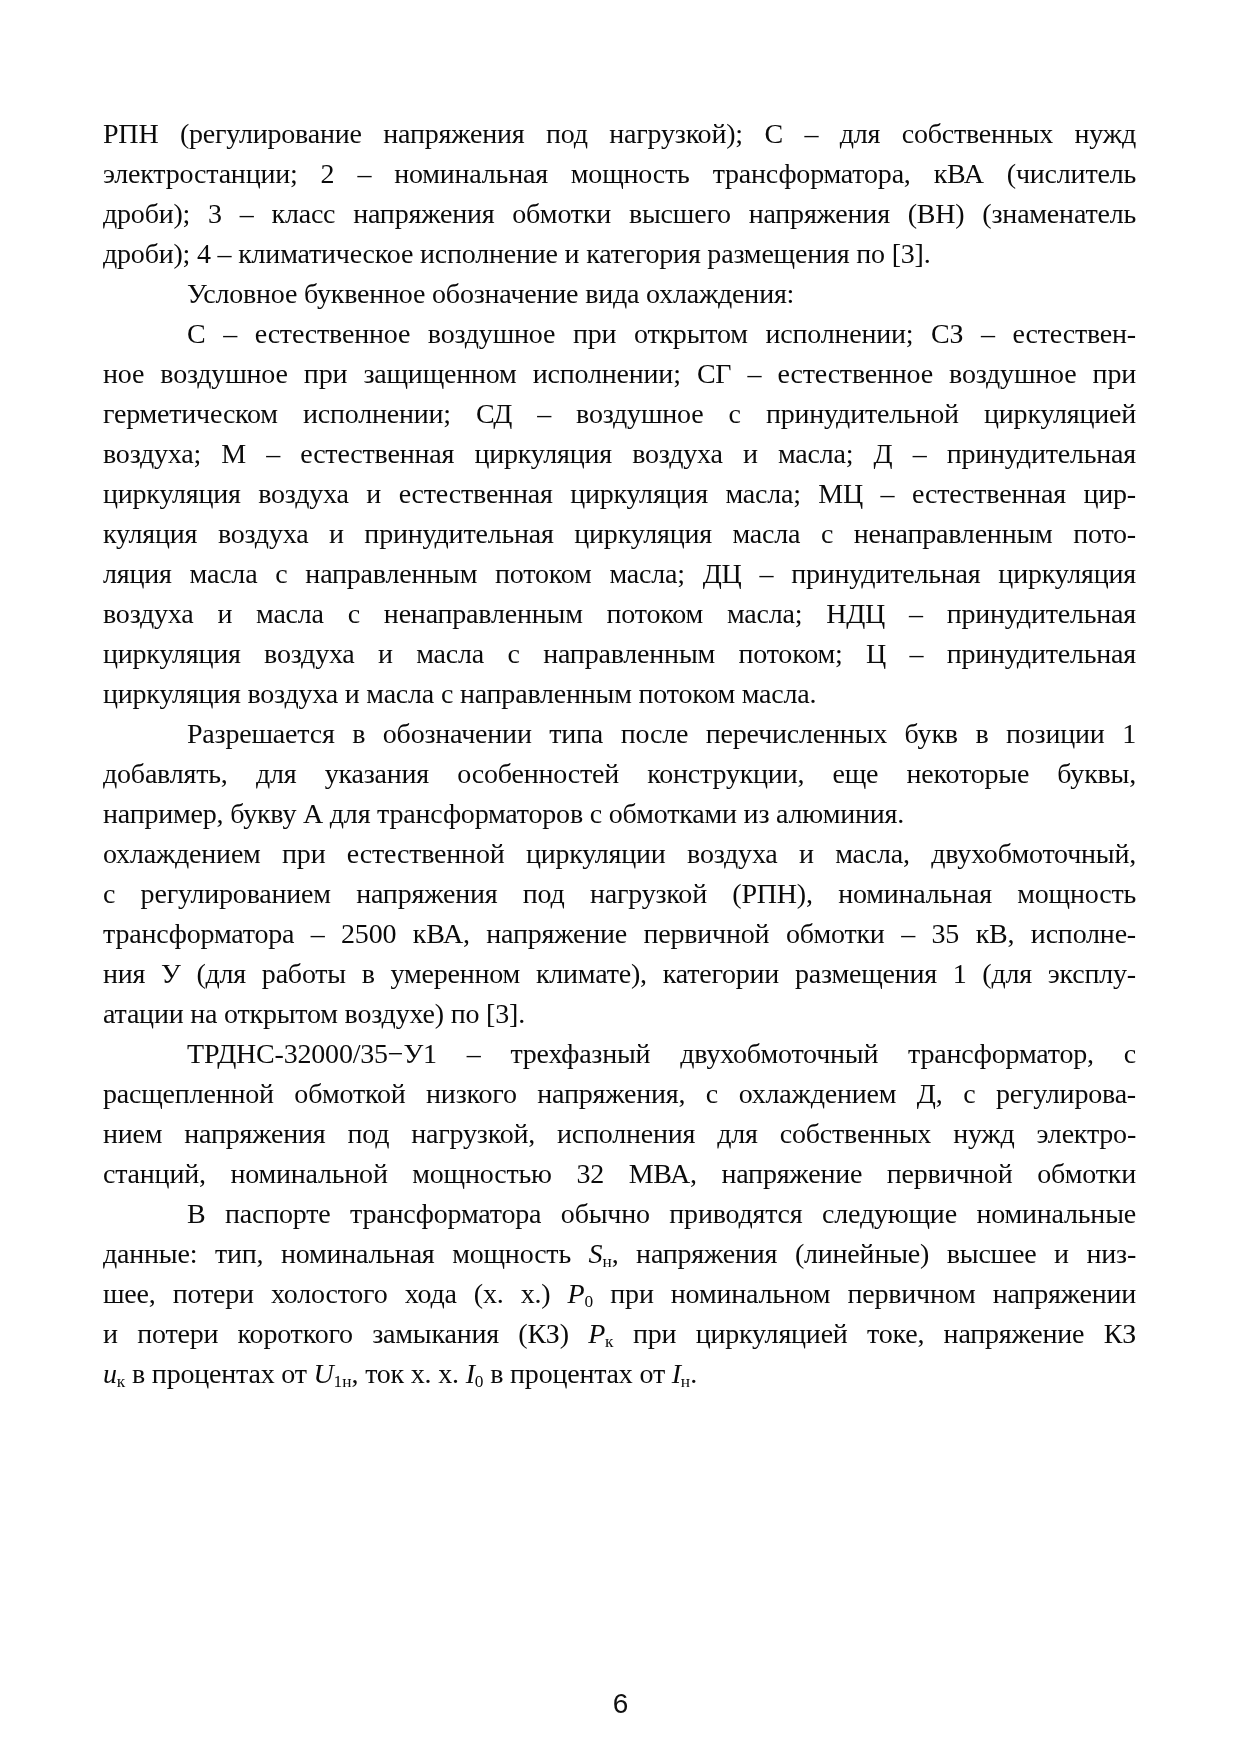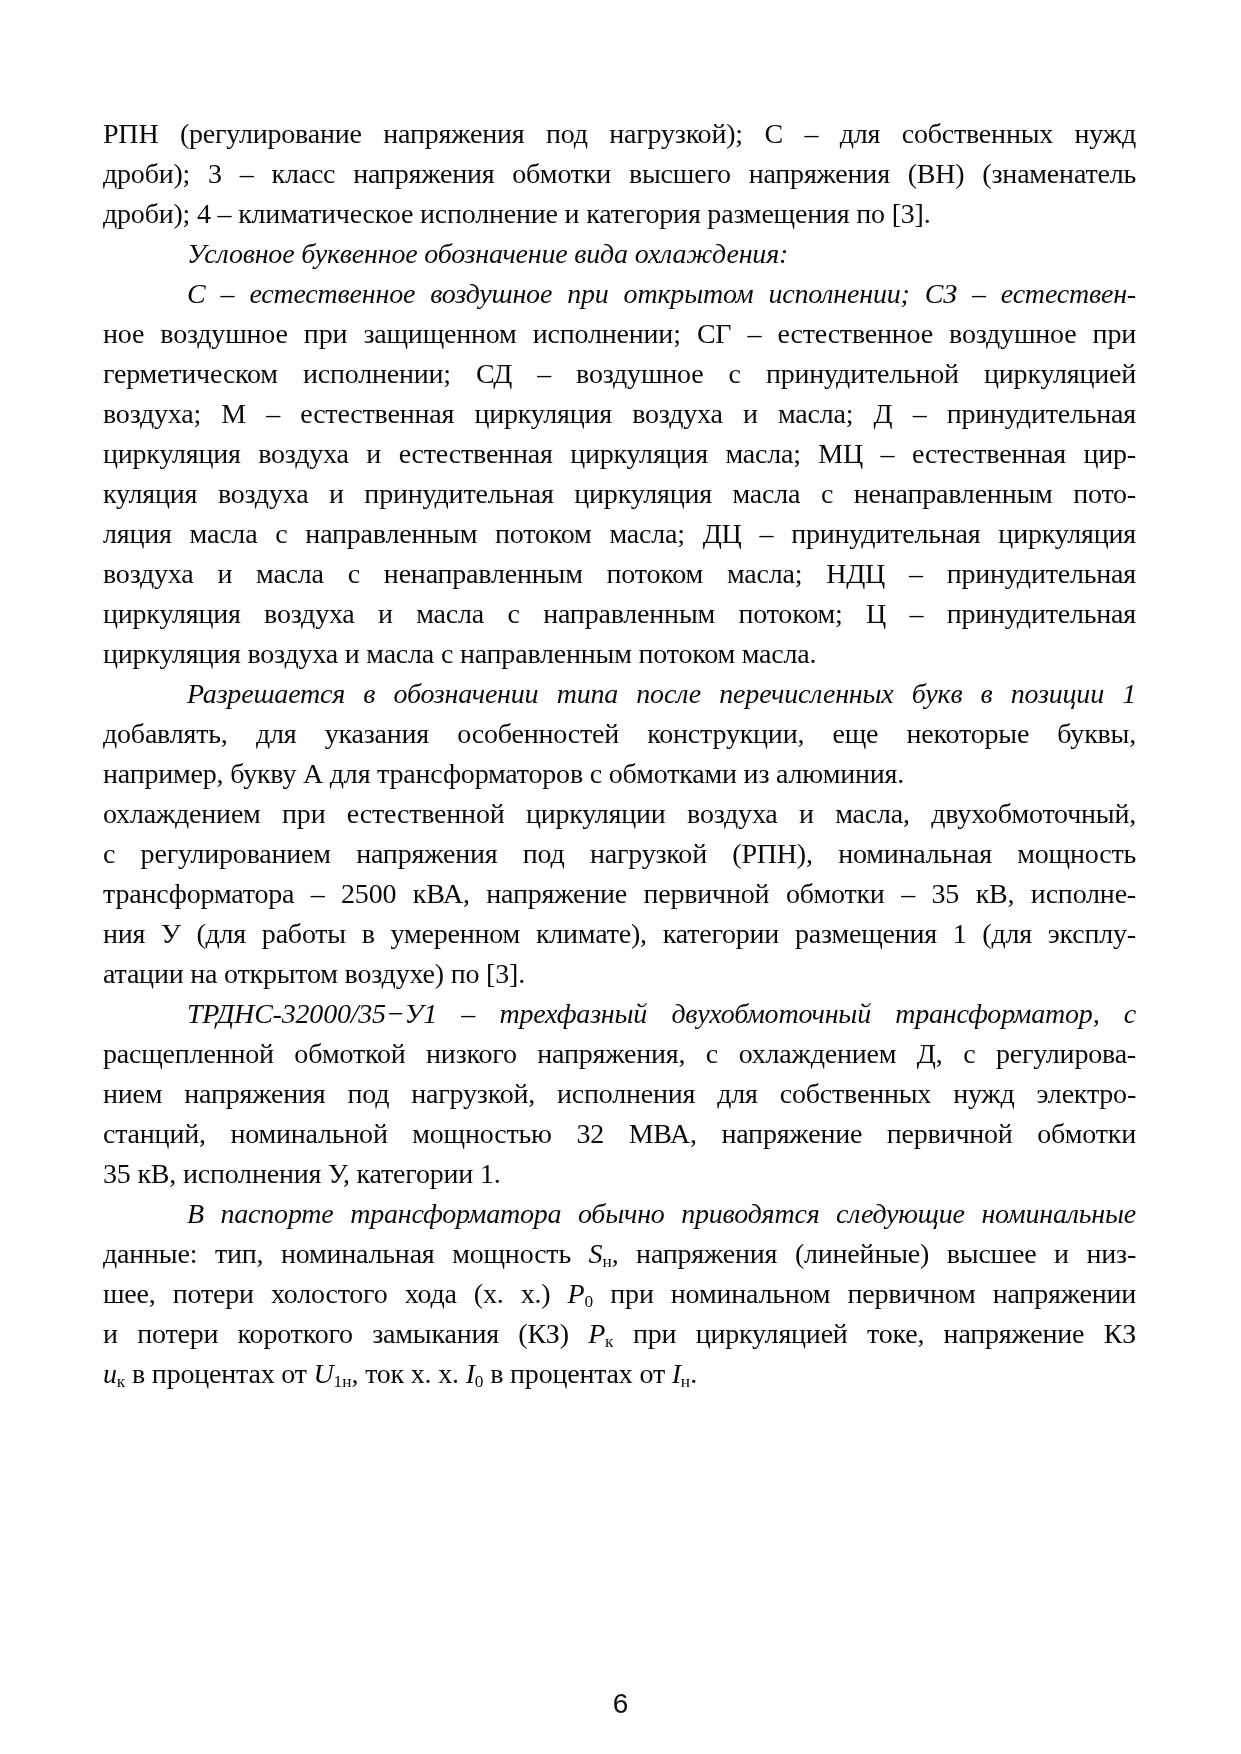--- a/index.html
+++ b/index.html
@@ -28,21 +28,20 @@
     height: 40px;
     overflow: hidden;
     text-align: justify;
     text-align-last: left;
   }
   .line.just {
     text-align-last: justify;
   }
   .line.indent {
     text-indent: 84px;
-    font-style: italic;
   }
   .line i {
     font-style: italic;
   }
   .line sub {
     font-size: 0.62em;
     line-height: 0;
     vertical-align: -0.22em;
     letter-spacing: 0;
   }
@@ -56,20 +55,21 @@
     font-size: 28px;
     color: #111111;
   }
 </style>
 </head>
 <body>
 
 <main>
   <section class="text-block">
       <div class="line just"><span>РПН (регулирование напряжения под нагрузкой); С – для собственных нужд</span></div>
+      <div class="line just"><span>электростанции; 2 – номинальная мощность трансформатора, кВА (числитель</span></div>
       <div class="line just"><span>дроби); 3 – класс напряжения обмотки высшего напряжения (ВН) (знаменатель</span></div>
       <div class="line"><span>дроби); 4 – климатическое исполнение и категория размещения по [3].</span></div>
       <div class="line indent"><span>Условное буквенное обозначение вида охлаждения:</span></div>
       <div class="line indent just"><span>С – естественное воздушное при открытом исполнении; СЗ – естествен-</span></div>
       <div class="line just"><span>ное воздушное при защищенном исполнении; СГ – естественное воздушное при</span></div>
       <div class="line just"><span>герметическом исполнении; СД – воздушное с принудительной циркуляцией</span></div>
       <div class="line just"><span>воздуха; М – естественная циркуляция воздуха и масла; Д – принудительная</span></div>
       <div class="line just"><span>циркуляция воздуха и естественная циркуляция масла; МЦ – естественная цир-</span></div>
       <div class="line just"><span>куляция воздуха и принудительная циркуляция масла с ненаправленным пото-</span></div>
       <div class="line just"><span>ляция масла с направленным потоком масла; ДЦ – принудительная циркуляция</span></div>
@@ -81,21 +81,20 @@
       <div class="line"><span>например, букву А для трансформаторов с обмотками из алюминия.</span></div>
       <div class="line just"><span>охлаждением при естественной циркуляции воздуха и масла, двухобмоточный,</span></div>
       <div class="line just"><span>с регулированием напряжения под нагрузкой (РПН), номинальная мощность</span></div>
       <div class="line just"><span>трансформатора – 2500 кВА, напряжение первичной обмотки – 35 кВ, исполне-</span></div>
       <div class="line just"><span>ния У (для работы в умеренном климате), категории размещения 1 (для эксплу-</span></div>
       <div class="line"><span>атации на открытом воздухе) по [3].</span></div>
       <div class="line indent just"><span>ТРДНС-32000/35−У1 – трехфазный двухобмоточный трансформатор, с</span></div>
       <div class="line just"><span>расщепленной обмоткой низкого напряжения, с охлаждением Д, с регулирова-</span></div>
       <div class="line just"><span>нием напряжения под нагрузкой, исполнения для собственных нужд электро-</span></div>
       <div class="line just"><span>станций, номинальной мощностью 32 МВА, напряжение первичной обмотки</span></div>
-      <div class="line"><span>35 кВ, исполнения У, категории 1.</span></div>
       <div class="line indent just"><span>В паспорте трансформатора обычно приводятся следующие номинальные</span></div>
       <div class="line just"><span>данные: тип, номинальная мощность </span><i>S</i><sub>н</sub><span>, напряжения (линейные) высшее и низ-</span></div>
       <div class="line just"><span>шее, потери холостого хода (х. х.) </span><i>P</i><sub>0</sub><span> при номинальном первичном напряжении</span></div>
       <div class="line just"><span>и потери короткого замыкания (КЗ) </span><i>P</i><sub>к</sub><span> при циркуляцией токе, напряжение КЗ</span></div>
       <div class="line"><i>u</i><sub>к</sub><span> в процентах от </span><i>U</i><sub>1н</sub><span>, ток х. х. </span><i>I</i><sub>0</sub><span> в процентах от </span><i>I</i><sub>н</sub><span>.</span></div>
     </section>
   <footer class="page-footer">
     <span>6</span>
   </footer>
 </main>

